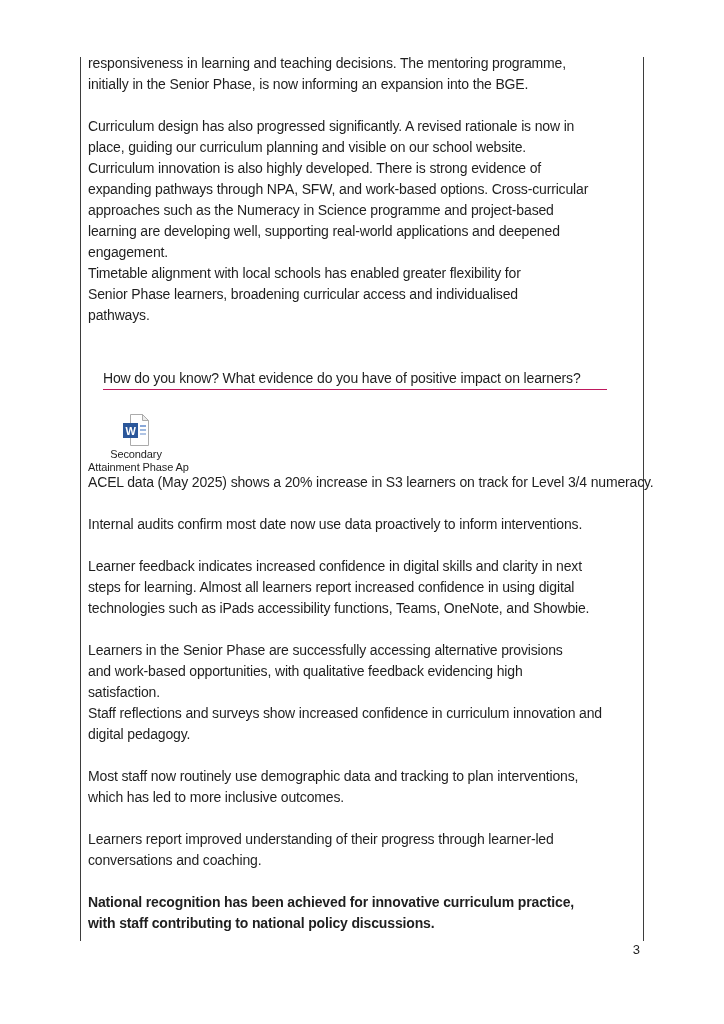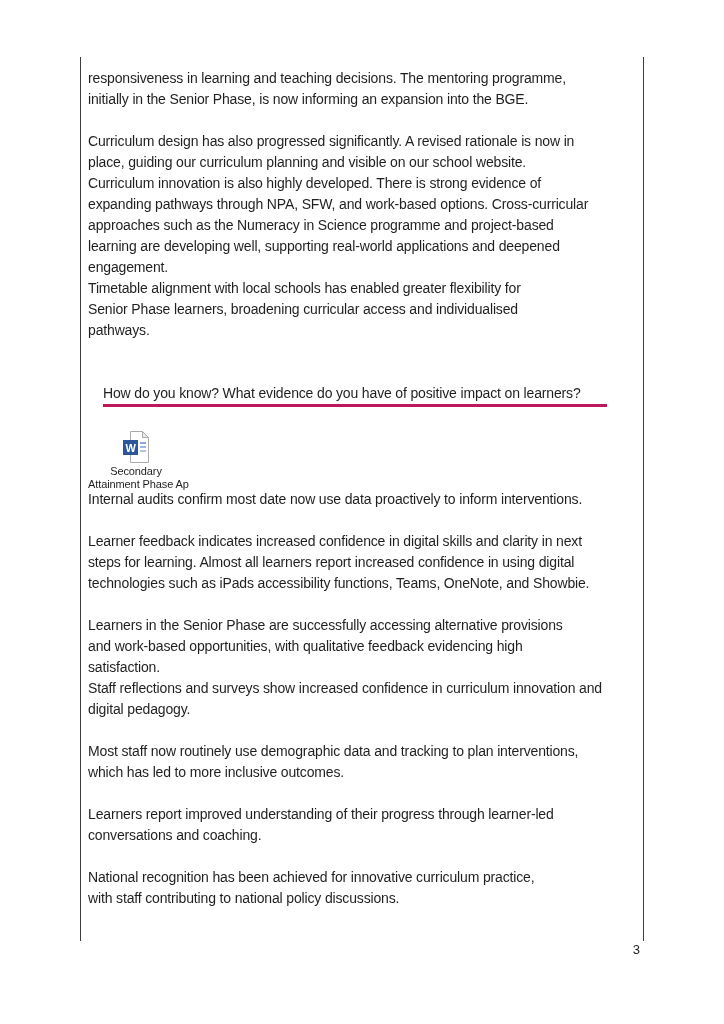--- a/index.html
+++ b/index.html
@@ -18,39 +18,39 @@
     width: 1px;
     height: 884px;
     background: #3d3d3d;
     z-index: 1;
   }
   .cell-border.left  { left: 80px; }
   .cell-border.right { left: 643px; }
   .doc-content {
     position: absolute;
     left: 88px;
-    top: 68px;
+    top: 53px;
     width: 555px;
     z-index: 2;
     font-size: 14px;
     line-height: 21px;
     letter-spacing: -0.15px;
   }
   .para {
     white-space: pre;
     margin: 0 0 21px 0;
   }
-  .para.tight { margin-bottom: 0; }
+  .para.tight { margin-bottom: 0; font-weight: bold; }
   .question-heading {
     margin: 0 0 2px 0;
     white-space: pre;
   }
   .question-heading .underlined {
     display: inline-block;
-    border-bottom: 3px solid #be185d;
+    border-bottom: 1px solid #be185d;
     padding-right: 26px;
   }
   .attachment {
     width: 96px;
     height: 59px;
     margin: 0;
     text-align: center;
   }
   .attachment svg {
     display: block;
@@ -109,20 +109,21 @@
         <rect x="18" y="16" width="6" height="2" fill="#9db8e0"></rect>
         <rect x="18" y="20" width="6" height="2" fill="#b0c4e4"></rect>
         <rect x="1" y="10" width="15" height="15" fill="#2b579a"></rect>
         <text x="8.5" y="21.5" text-anchor="middle" font-family="Liberation Sans, DejaVu Sans, sans-serif" font-size="11" font-weight="bold" fill="#ffffff">W</text>
       </svg>
     </span>
     <div class="attachment-caption">Secondary</div>
     <div class="attachment-caption">Attainment Phase Ap</div>
   </div>
 
+  <div class="para">ACEL data (May 2025) shows a 20% increase in S3 learners on track for Level 3/4 numeracy.</div>
 
   <div class="para">Internal audits confirm most date now use data proactively to inform interventions.</div>
 
   <div class="para">Learner feedback indicates increased confidence in digital skills and clarity in next
 steps for learning. Almost all learners report increased confidence in using digital
 technologies such as iPads accessibility functions, Teams, OneNote, and Showbie.</div>
 
 
   <div class="para">Learners in the Senior Phase are successfully accessing alternative provisions
 and work-based opportunities, with qualitative feedback evidencing high

